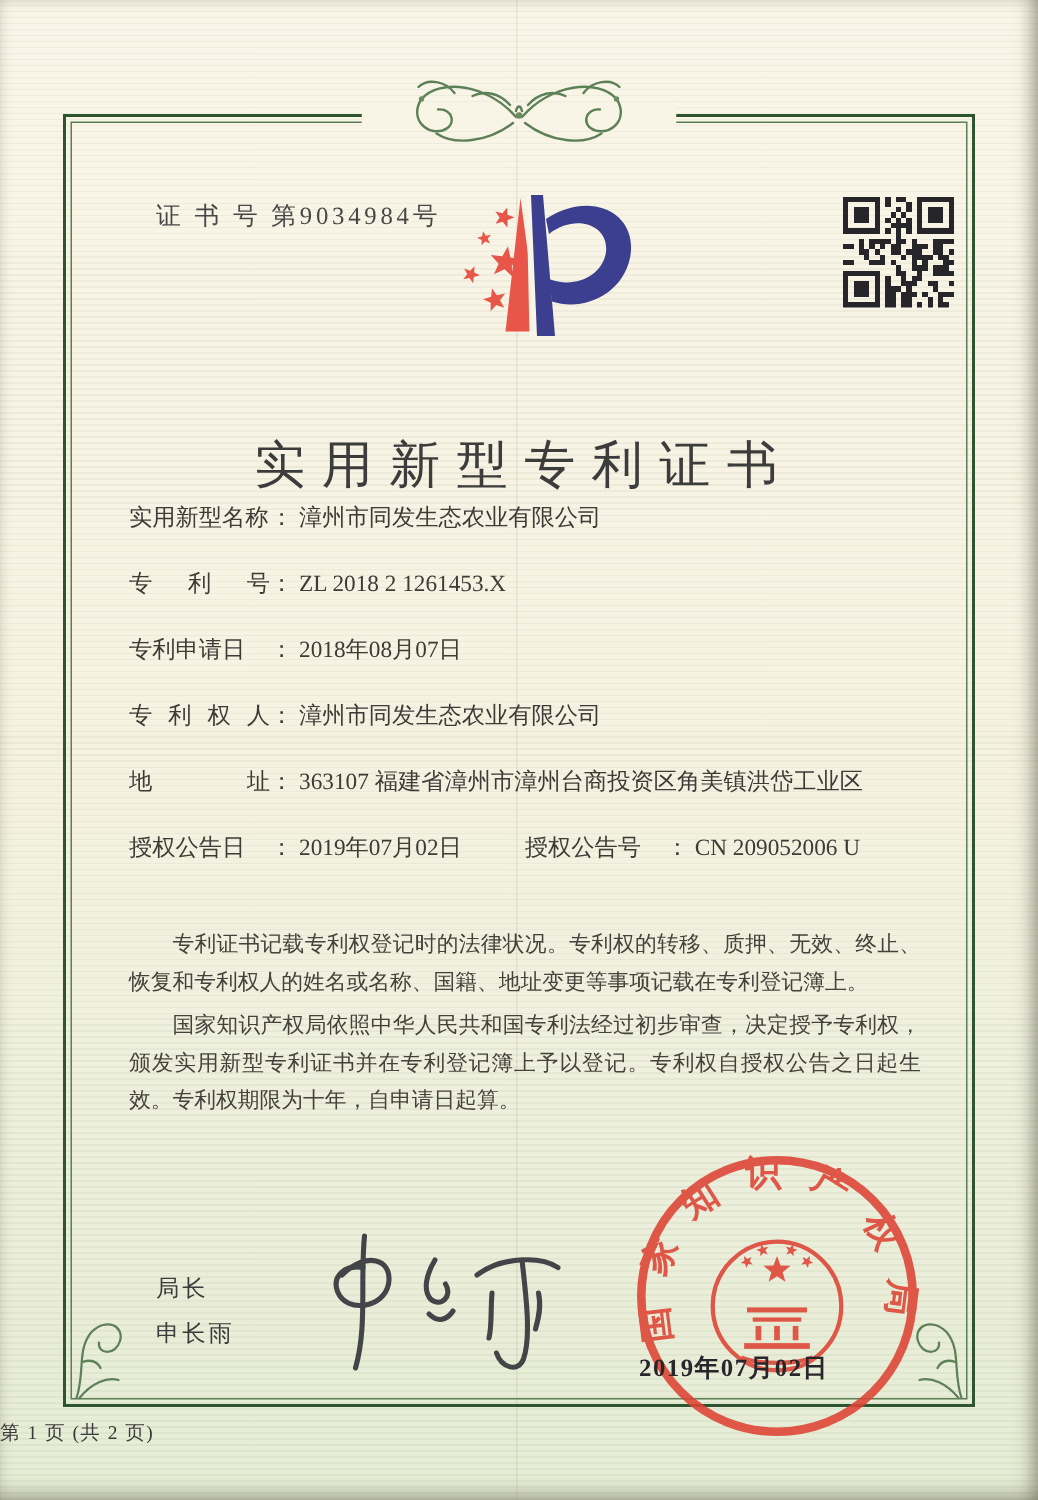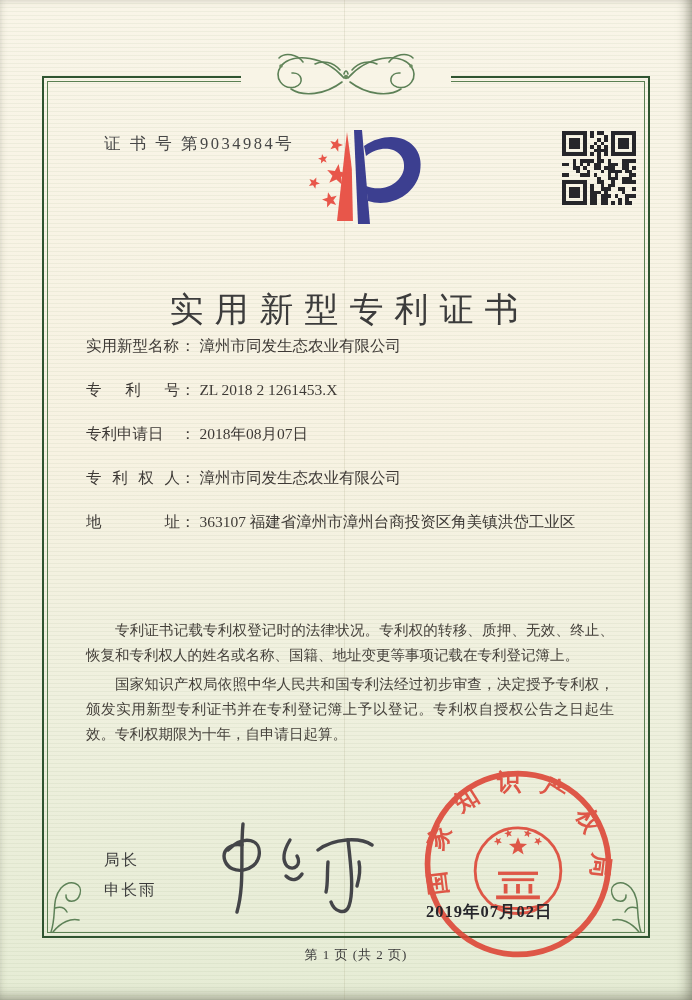--- a/index.html
+++ b/index.html
@@ -34,22 +34,22 @@
   .fvalue{vertical-align:top;}
   .gl2{margin-left:38px;width:94px;}
   .paras{position:absolute;left:86px;top:618px;width:528px;font-size:14.5px;line-height:1.72;
     color:#45413b;text-align:justify;}
   .paras p{margin:0 0 4px 0;text-indent:2em;}
   .sig-block{position:absolute;left:104px;top:845px;font-size:15.5px;color:#3b3b3b;letter-spacing:2px;line-height:30px;}
   .signature{position:absolute;left:198px;top:814px;width:190px;height:104px;}
   .seal{position:absolute;left:418px;top:764px;width:200px;height:200px;}
   .seal-date{position:absolute;left:426px;top:901px;width:185px;font-size:16.5px;font-weight:700;
     color:#26262b;letter-spacing:1px;z-index:5;}
-  .footer{position:absolute;left:0;right:0;top:946px;text-align:center;font-size:13px;
-    color:#3a3a3a;letter-spacing:1px;padding-left:20px;}
+  .footer{position:absolute;left:0;right:0;top:946px;font-size:13px;
+    color:#3a3a3a;letter-spacing:1px;}
 </style>
 </head>
 <body>
 
 <div class="page">
   <div class="fold"></div>
 
   <div class="frame">
     <div class="frame-inner"></div>
   </div>
@@ -360,20 +360,26 @@
       <span class="fvalue">2018年08月07日</span>
     </div>
     <div class="row">
       <span class="flabel jl">专利权人</span><span class="fcolon">：</span>
       <span class="fvalue">漳州市同发生态农业有限公司</span>
     </div>
     <div class="row">
       <span class="flabel jl">地址</span><span class="fcolon">：</span>
       <span class="fvalue">363107 福建省漳州市漳州台商投资区角美镇洪岱工业区</span>
     </div>
+    <div class="row">
+      <span class="flabel">授权公告日</span><span class="fcolon">：</span>
+      <span class="fvalue">2019年07月02日</span>
+      <span class="flabel gl2">授权公告号</span><span class="fcolon">：</span>
+      <span class="fvalue">CN 209052006 U</span>
+    </div>
   </div>
 
   <div class="paras">
     <p>专利证书记载专利权登记时的法律状况。专利权的转移、质押、无效、终止、恢复和专利权人的姓名或名称、国籍、地址变更等事项记载在专利登记簿上。</p>
     <p>国家知识产权局依照中华人民共和国专利法经过初步审查，决定授予专利权，颁发实用新型专利证书并在专利登记簿上予以登记。专利权自授权公告之日起生效。专利权期限为十年，自申请日起算。</p>
   </div>
 
   <div class="sig-block">
     <div>局长</div>
     <div>申长雨</div>

